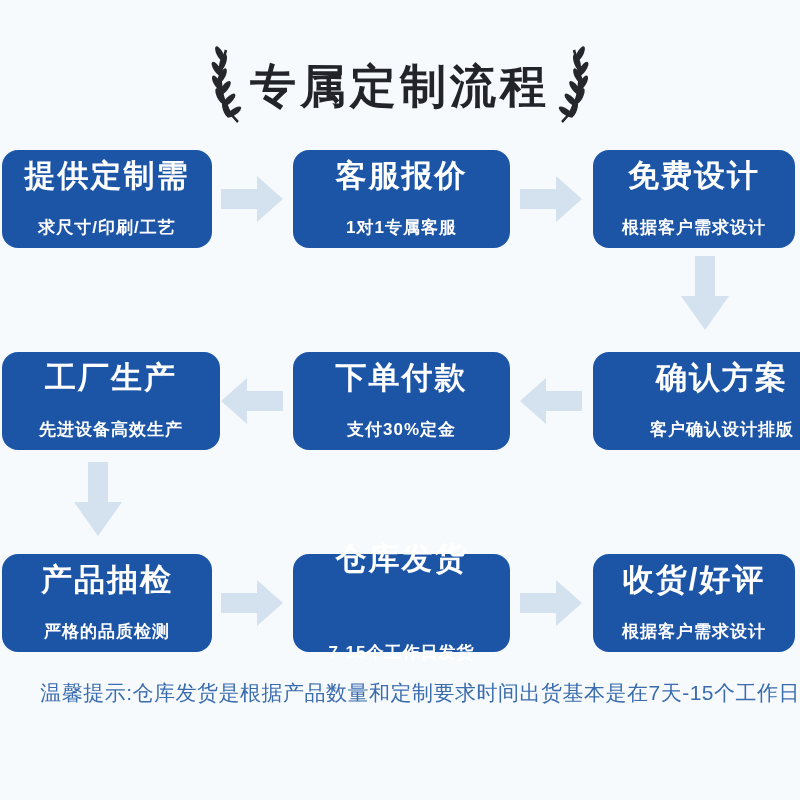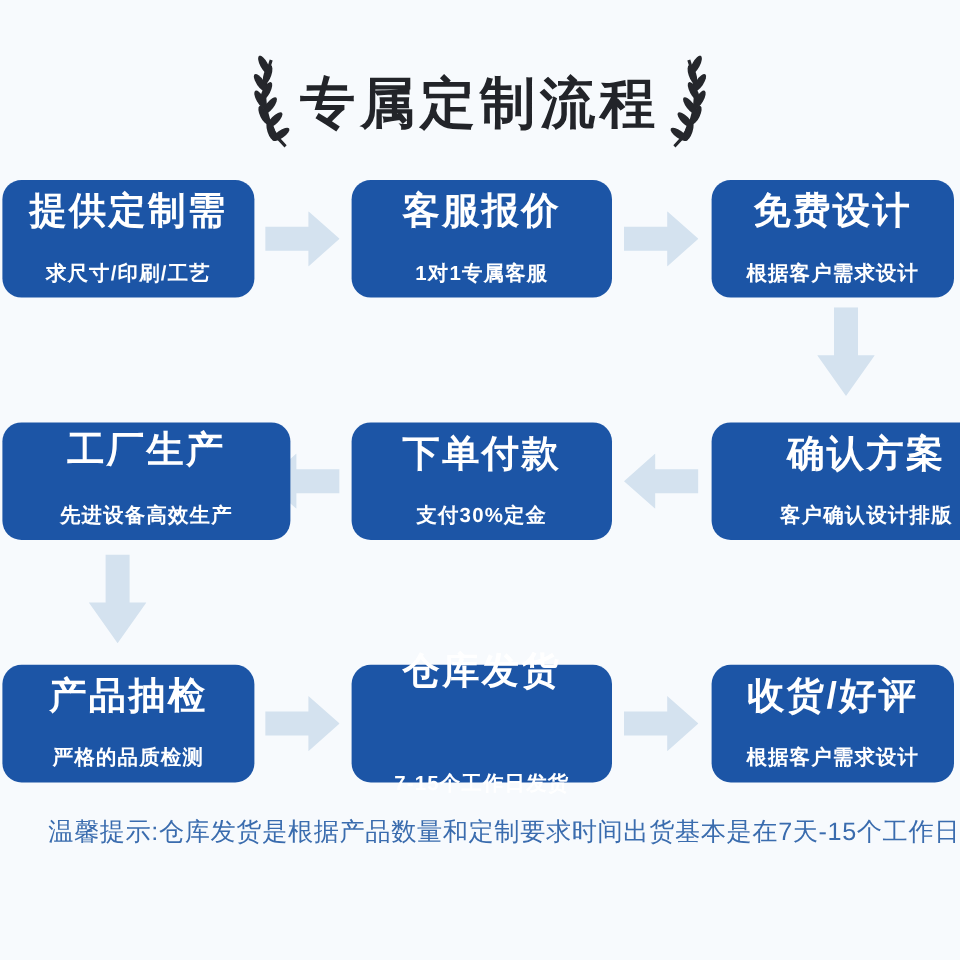--- a/index.html
+++ b/index.html
@@ -141,21 +141,21 @@
   <svg class="arrow" style="left:520px; top:378px;" width="62" height="46" viewBox="0 0 62 46">
     <polygon points="62,13 26,13 26,0 0,23 26,46 26,33 62,33"></polygon>
   </svg>
   <div class="step" style="left:293px; top:352px; width:217px;">
     <div class="step-title">下单付款</div>
     <div class="step-sub">支付30%定金</div>
   </div>
   <svg class="arrow" style="left:221px; top:378px;" width="62" height="46" viewBox="0 0 62 46">
     <polygon points="62,13 26,13 26,0 0,23 26,46 26,33 62,33"></polygon>
   </svg>
-  <div class="step" style="left:2px; top:352px; width:240px;font-family:Liberation Mono, monospace;">
+  <div class="step" style="left:2px; top:352px; width:218px;">
     <div class="step-title">工厂生产</div>
     <div class="step-sub">先进设备高效生产</div>
   </div>
 
   <svg class="arrow" style="left:74px; top:462px;" width="48" height="74" viewBox="0 0 48 74">
     <polygon points="14,0 34,0 34,40 48,40 24,74 0,40 14,40"></polygon>
   </svg>
 
   <div class="step" style="left:2px; top:554px; width:210px;">
     <div class="step-title">产品抽检</div>

